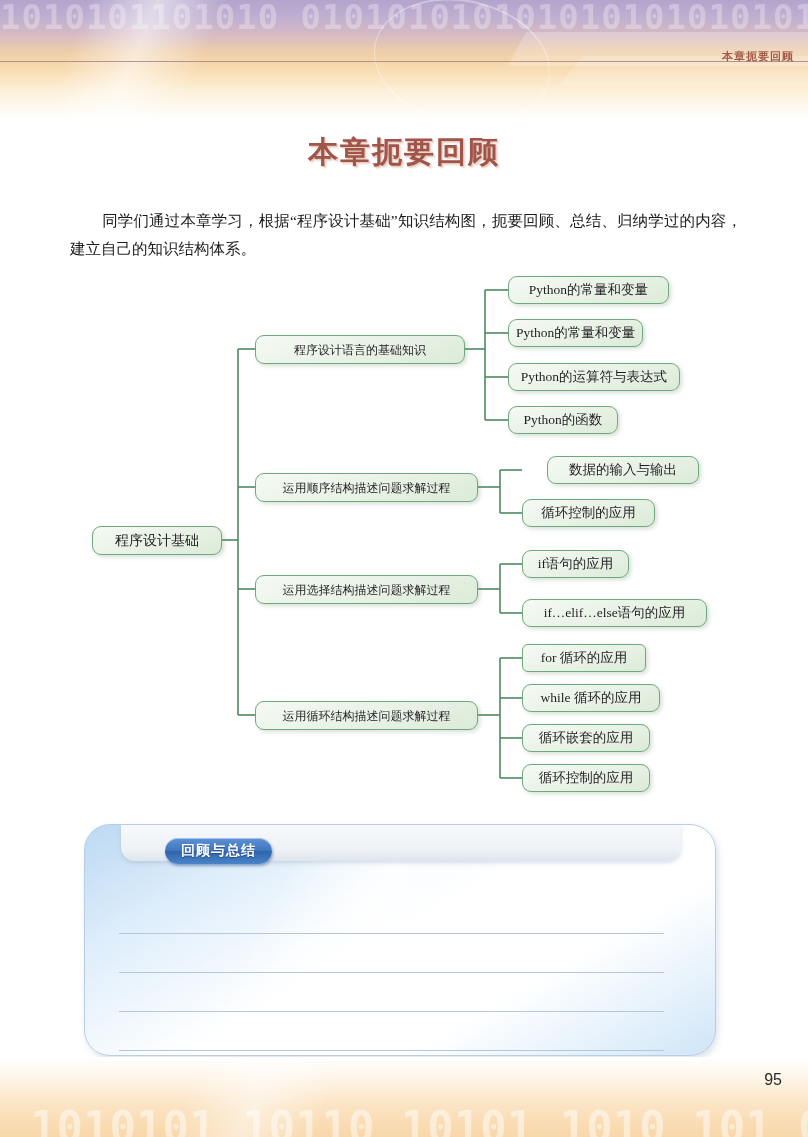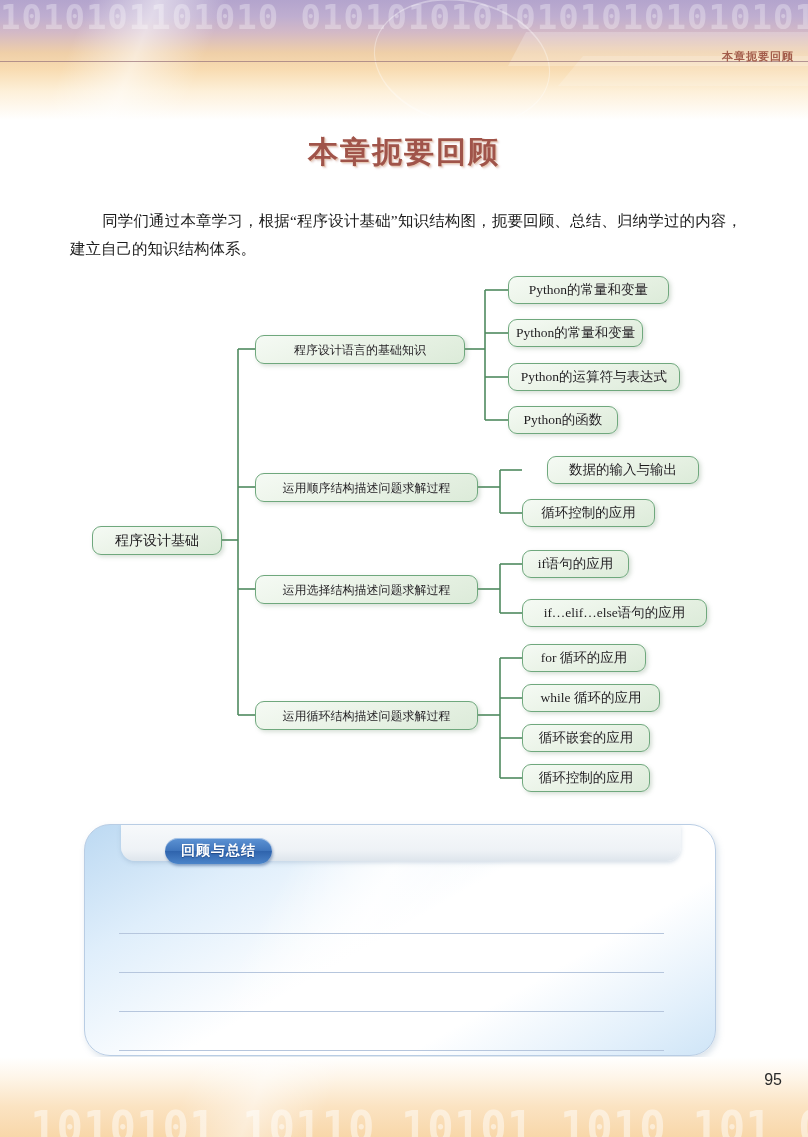--- a/index.html
+++ b/index.html
@@ -317,21 +317,21 @@
     <div class="node lvl2" style="left:448px; top:54px; width:135px; height:28px;">Python的常量和变量</div>
     <div class="node lvl2" style="left:448px; top:98px; width:172px; height:28px;">Python的运算符与表达式</div>
     <div class="node lvl2" style="left:448px; top:141px; width:110px; height:28px;">Python的函数</div>
 
     <div class="node lvl2" style="left:462px; top:191px; width:152px; height:28px;margin-left:25px;">数据的输入与输出</div>
     <div class="node lvl2" style="left:462px; top:234px; width:133px; height:28px;">循环控制的应用</div>
 
     <div class="node lvl2" style="left:462px; top:285px; width:107px; height:28px;">if语句的应用</div>
     <div class="node lvl2" style="left:462px; top:334px; width:185px; height:28px;">if…elif…else语句的应用</div>
 
-    <div class="node lvl2" style="left:462px; top:379px; width:124px; height:28px;">for 循环的应用</div>
+    <div class="node lvl2" style="left:462px; top:379px; width:124px; height:28px;border-radius:6px;">for 循环的应用</div>
     <div class="node lvl2" style="left:462px; top:419px; width:138px; height:28px;">while 循环的应用</div>
     <div class="node lvl2" style="left:462px; top:459px; width:128px; height:28px;">循环嵌套的应用</div>
     <div class="node lvl2" style="left:462px; top:499px; width:128px; height:28px;">循环控制的应用</div>
   </div>
 
   <div class="note-panel">
     <div class="note-tabstrip"></div>
     <div class="note-badge">回顾与总结</div>
     <div class="note-lines">
       <div class="note-line"></div>

